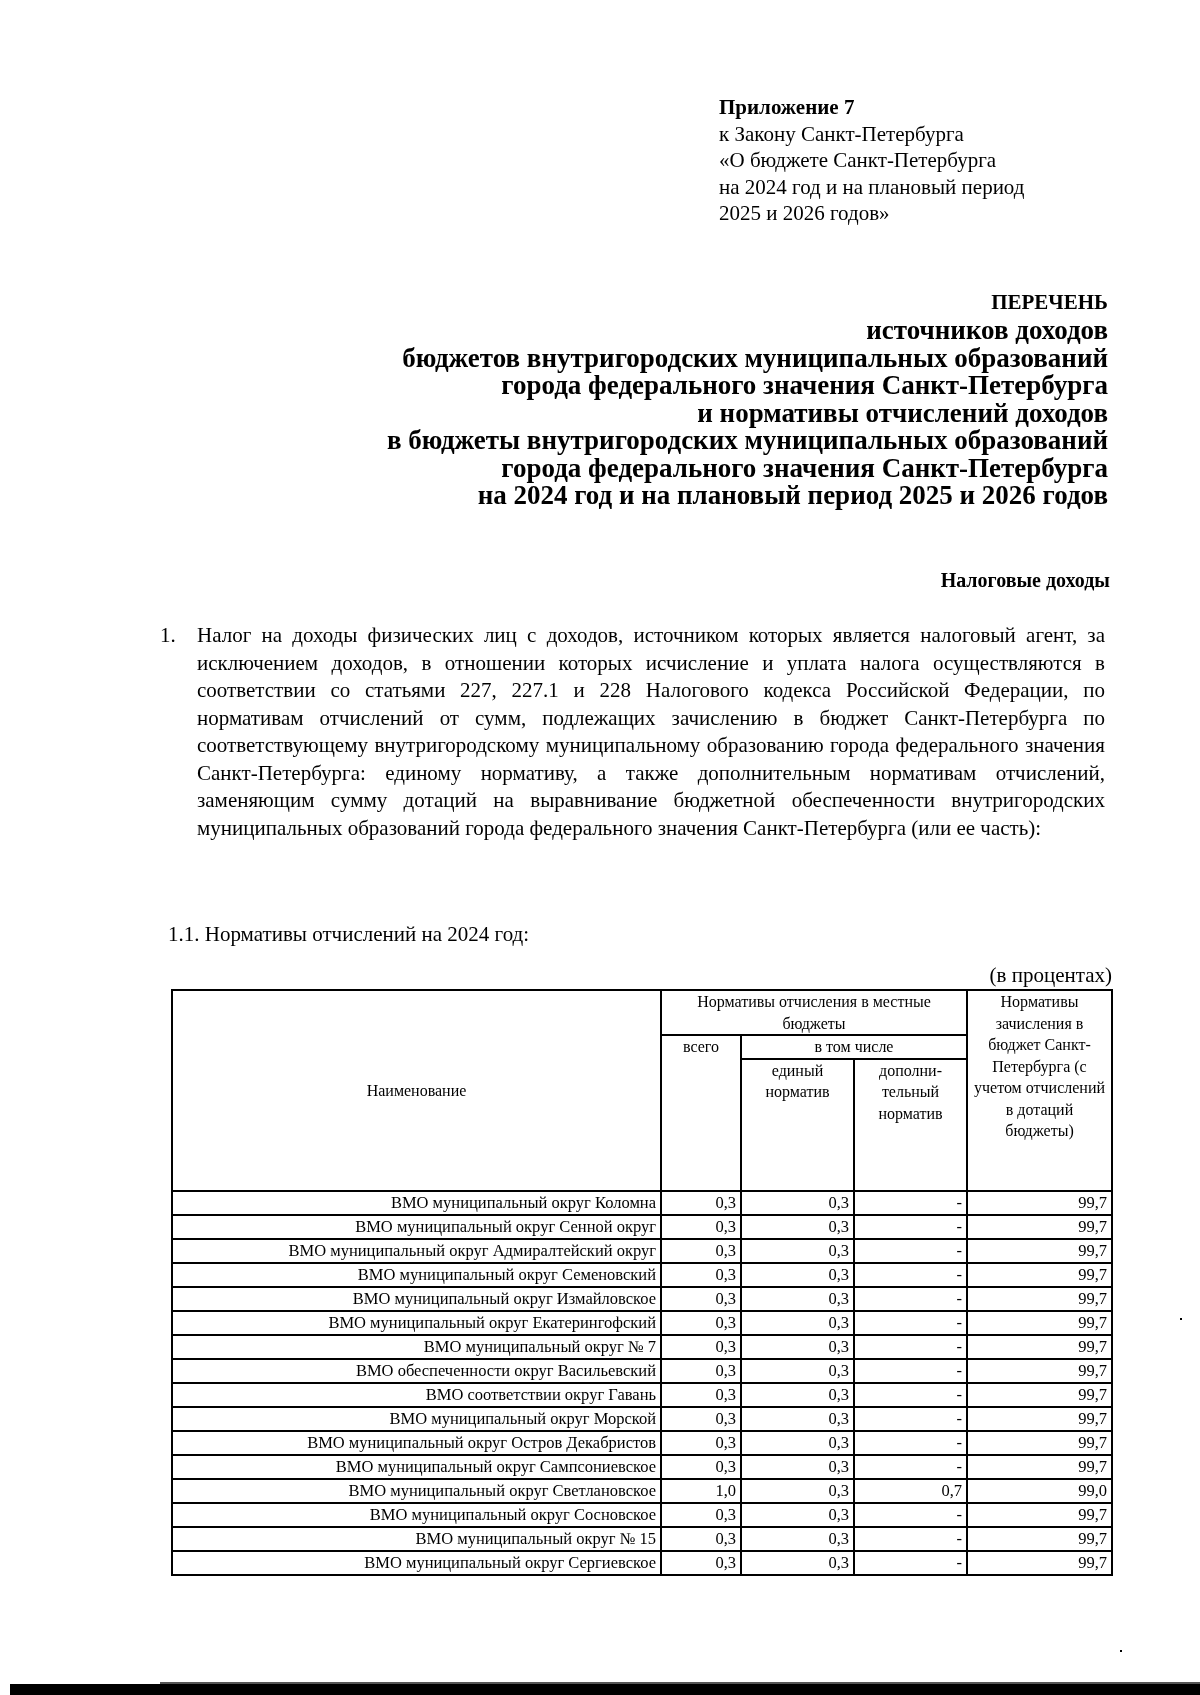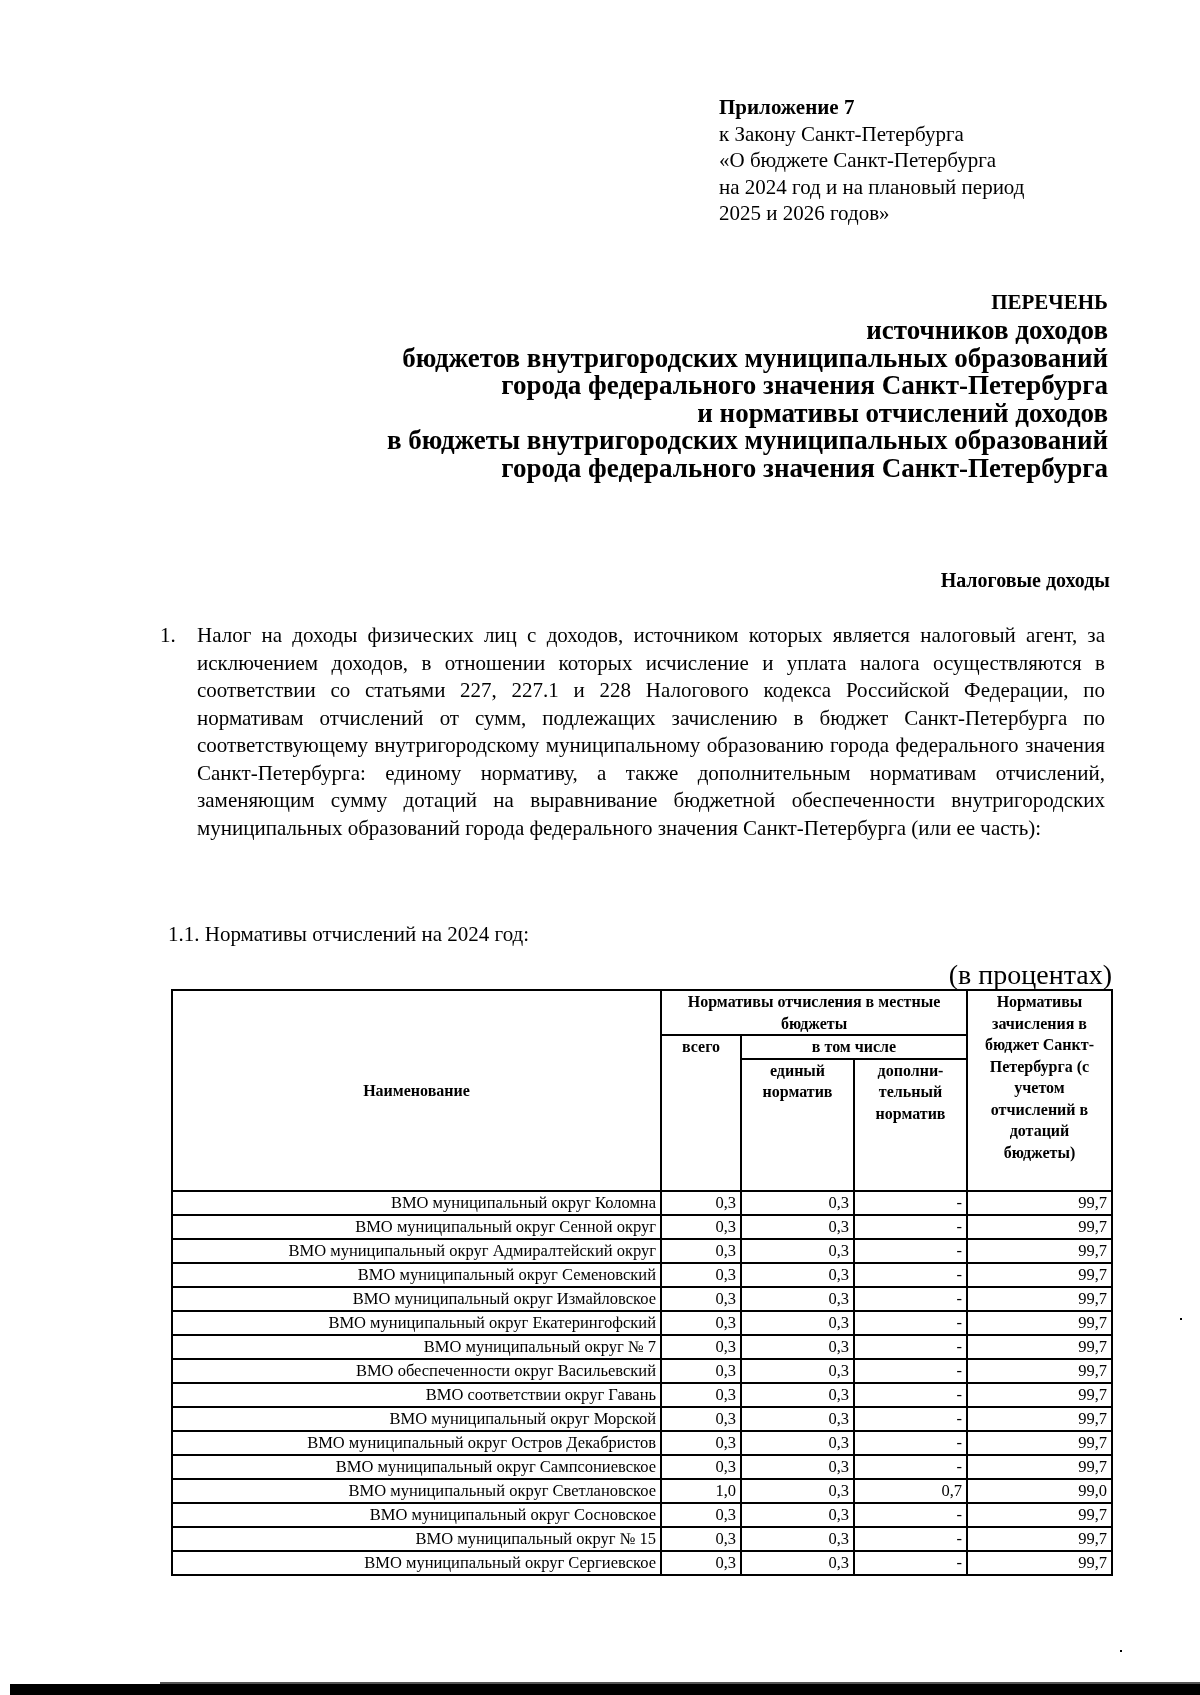--- a/index.html
+++ b/index.html
@@ -27,32 +27,32 @@
       font-size: 21px; line-height: 27.5px;
     }
     .item-1 .num { position: absolute; left: 0; top: 0; }
     .item-1 .text { margin-left: 37px; text-align: justify; }
     .subitem {
       position: absolute; left: 168px; top: 921px;
       font-size: 21px; line-height: 26px;
     }
     .units {
       position: absolute; right: 88px; top: 962px;
-      font-size: 28px; line-height: 26px;
+      font-size: 21px; line-height: 26px;
     }
     table.norms {
       position: absolute; left: 171px; top: 989px; width: 940px;
       border-collapse: collapse; table-layout: fixed;
       font-size: 16.5px;
     }
     table.norms th, table.norms td {
       border: 2px solid #000; padding: 0 4px;
     }
     table.norms th {
-      font-weight: bold; text-align: center; vertical-align: top;
+      font-weight: normal; text-align: center; vertical-align: top;
       line-height: 21.5px; font-size: 16px;
     }
     table.norms th.name-h { vertical-align: middle; }
     table.norms td { height: 22px; line-height: 22px; white-space: nowrap; }
     table.norms td.name { text-align: right; }
     table.norms td.num { text-align: right; }
     .col-name { width: 489px; }
     .col-total { width: 80px; }
     .col-single { width: 113px; }
     .col-extra { width: 113px; }
@@ -78,20 +78,21 @@
 </div>
 
 <div class="title-block">
   <div class="main">ПЕРЕЧЕНЬ</div>
   <div class="sub">источников доходов</div>
   <div class="sub">бюджетов внутригородских муниципальных образований</div>
   <div class="sub">города федерального значения Санкт-Петербурга</div>
   <div class="sub">и нормативы отчислений доходов</div>
   <div class="sub">в бюджеты внутригородских муниципальных образований</div>
   <div class="sub">города федерального значения Санкт-Петербурга</div>
+  <div class="sub">на 2024 год и на плановый период 2025 и 2026 годов</div>
 </div>
 
 <div class="section-heading">Налоговые доходы</div>
 
 <div class="item-1">
   <span class="num">1.</span>
   <div class="text">Налог на доходы физических лиц с доходов, источником которых является налоговый агент, за исключением доходов, в отношении которых исчисление и уплата налога осуществляются в соответствии со статьями 227, 227.1 и 228 Налогового кодекса Российской Федерации, по нормативам отчислений от сумм, подлежащих зачислению в бюджет Санкт-Петербурга по соответствующему внутригородскому муниципальному образованию города федерального значения Санкт-Петербурга: единому нормативу, а также дополнительным нормативам отчислений, заменяющим сумму дотаций на выравнивание бюджетной обеспеченности внутригородских муниципальных образований города федерального значения Санкт-Петербурга (или ее часть):</div>
 </div>
 
 <div class="subitem">1.1. Нормативы отчислений на 2024 год:</div>

